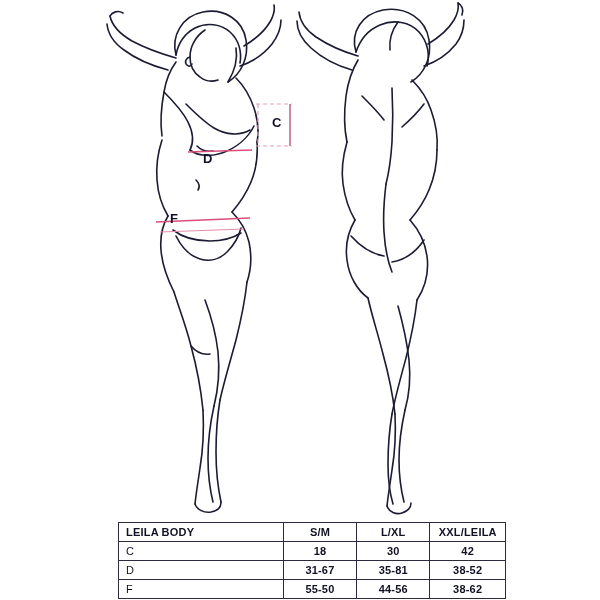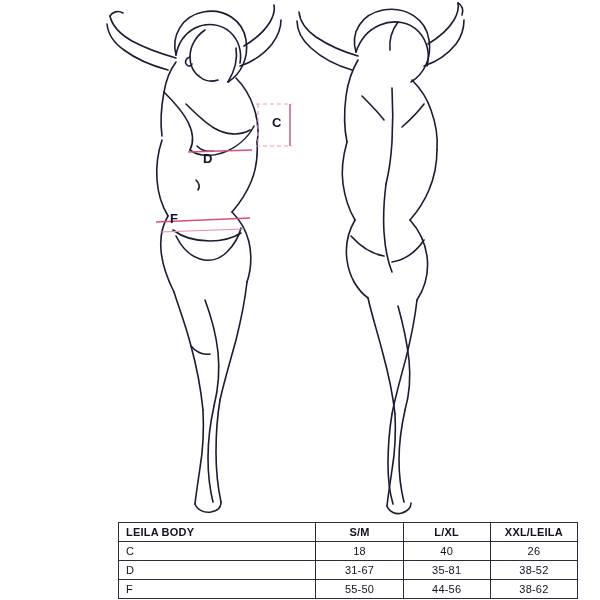--- a/index.html
+++ b/index.html
@@ -41,21 +41,21 @@
 
   
   #size-table-wrap {
     position: absolute;
     left: 118px;
     top: 522px;
     width: 388px;
   }
   table.size-table {
     border-collapse: collapse;
-    width: 460px;
+    width: 388px;
     font-size: 11px;
     color: #111124;
   }
   table.size-table th,
   table.size-table td {
     border: 1px solid #2b2b3d;
     height: 18px;
     line-height: 18px;
     padding: 0 6px;
     font-weight: normal;
@@ -67,21 +67,21 @@
     text-align: left;
     width: 158px;
     padding-left: 7px;
   }
   table.size-table thead th {
     font-weight: bold;
     letter-spacing: 0.2px;
     text-align: center;
   }
   table.size-table td.val {
-    font-weight: normal;
+    font-weight: bold;
     letter-spacing: 0.2px;
   }
   table.size-table col.c-size { width: 76px; }
 </style>
 </head>
 <body>
 
 <div id="page">
 
   <div id="figures">
@@ -202,22 +202,22 @@
           <th class="row-head">LEILA BODY</th>
           <th>S/M</th>
           <th>L/XL</th>
           <th>XXL/LEILA</th>
         </tr>
       </thead>
       <tbody>
         <tr>
           <td class="row-head">C</td>
           <td class="val">18</td>
-          <td class="val">40</td>
-          <td class="val">26</td>
+          <td class="val">30</td>
+          <td class="val">42</td>
         </tr>
         <tr>
           <td class="row-head">D</td>
           <td class="val">31-67</td>
           <td class="val">35-81</td>
           <td class="val">38-52</td>
         </tr>
         <tr>
           <td class="row-head">F</td>
           <td class="val">55-50</td>

